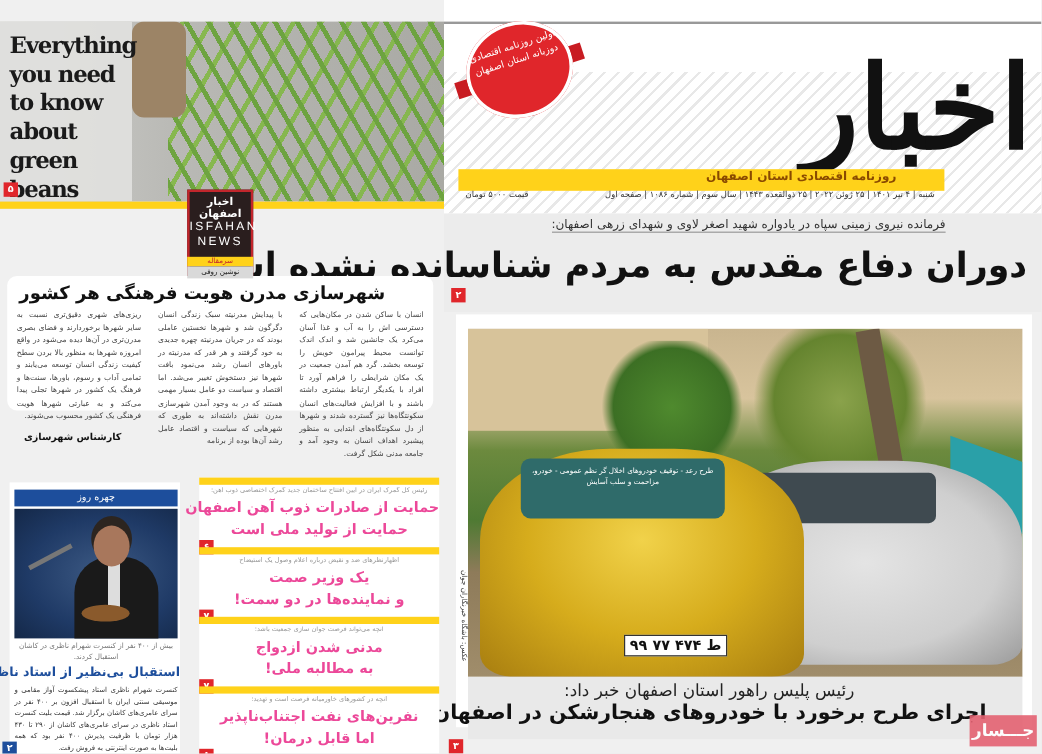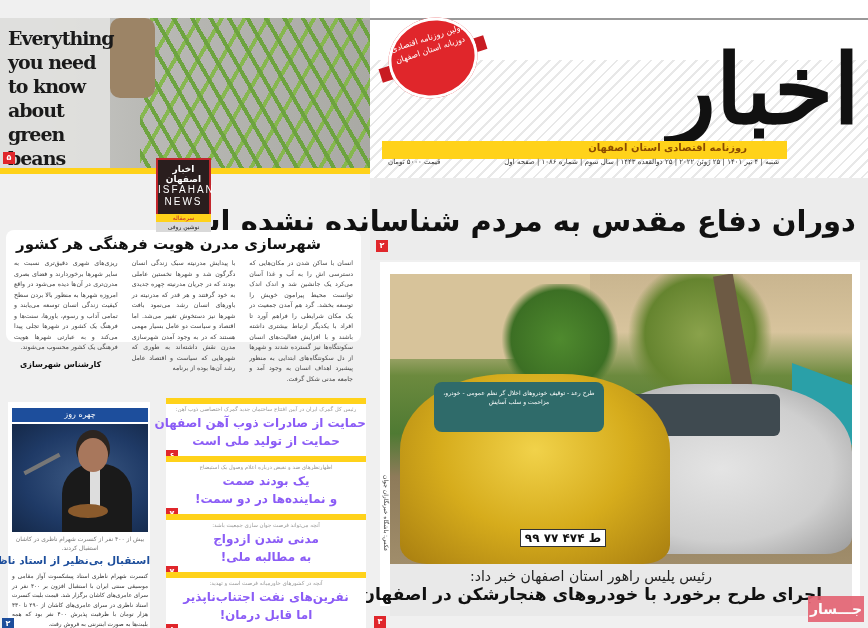--- a/index.html
+++ b/index.html
@@ -84,21 +84,21 @@
   .face .cap { position: absolute; left: 4px; top: 132px; width: 136px; font-size: 6px; line-height: 9px; color: #777; text-align: center; direction: rtl; }
   .face .headline { position: absolute; left: 2px; top: 152px; width: 140px; font-size: 10.5px; font-weight: bold; color: #1d4e9c; text-align: center; direction: rtl; white-space: nowrap; }
   .face .body-text { position: absolute; left: 4px; top: 170px; width: 136px; font-size: 5.8px; line-height: 9.5px; color: #333; direction: rtl; text-align: justify; }
   .face .pagenum { position: absolute; left: -6px; top: 216px; background: #1d4e9c; }
 
   
   .hlist { position: absolute; left: 166px; top: 398px; width: 200px; height: 230px; background: #fff; }
   .hitem { position: absolute; left: 0; width: 200px; }
   .hitem .bar { position: absolute; left: 0; right: 0; top: 0; height: 6px; background: #ffd21a; }
   .hitem .kicker { position: absolute; left: 0; right: 0; top: 8px; font-size: 5.5px; color: #999; text-align: center; direction: rtl; white-space: nowrap; overflow: hidden; }
-  .hitem .line { position: absolute; left: 0; right: 0; font-size: 12px; font-weight: bold; color: #8b5cf6; text-align: center; direction: rtl; white-space: nowrap; }
+  .hitem .line { position: absolute; left: 0; right: 0; font-size: 12px; font-weight: bold; color: #ec4899; text-align: center; direction: rtl; white-space: nowrap; }
   .hitem .l1 { top: 18px; }
   .hitem .l2 { top: 36px; }
   .hitem .pagenum { position: absolute; left: 0; top: 52px; }
 </style>
 </head>
 <body>
 
 <div class="page">
 
   <div class="masthead">
@@ -108,20 +108,21 @@
     <div class="ribbon"></div>
     <div class="badge">اولین روزنامه اقتصادی دوزبانه استان اصفهان</div>
     <div class="yellowbar">
       <span class="tagline">روزنامه اقتصادی استان اصفهان</span>
       <span class="dateline">شنبه | ۴ تیر ۱۴۰۱ | ۲۵ ژوئن ۲۰۲۲ | ۲۵ ذوالقعده ۱۴۴۳ | سال سوم | شماره ۱۰۸۶ | صفحه اول</span>
       <span class="price">قیمت ۵۰۰۰ تومان</span>
     </div>
   </div>
 
   <div class="lead">
+    <div class="kicker">فرمانده نیروی زمینی سپاه در یادواره شهید اصغر لاوی و شهدای زرهی اصفهان:</div>
     <div class="headline">دوران دفاع مقدس به مردم شناسانده نشده است</div>
     <span class="pagenum">۲</span>
   </div>
 
   <div class="photo-wrap">
     <div class="photo">
       <div class="bldg"></div>
       <div class="tree1"></div>
       <div class="tree2"></div>
       <div class="trunk"></div>
@@ -189,21 +190,21 @@
     <div class="hitem" style="top:0">
       <div class="bar"></div>
       <div class="kicker">رئیس کل گمرک ایران در آیین افتتاح ساختمان جدید گمرک اختصاصی ذوب آهن:</div>
       <div class="line l1">حمایت از صادرات ذوب آهن اصفهان</div>
       <div class="line l2">حمایت از تولید ملی است</div>
       <span class="pagenum">۶</span>
     </div>
     <div class="hitem" style="top:58px">
       <div class="bar"></div>
       <div class="kicker">اظهارنظرهای ضد و نقیض درباره اعلام وصول یک استیضاح</div>
-      <div class="line l1">یک بودند صمت</div>
+      <div class="line l1">یک وزیر صمت</div>
       <div class="line l2">و نماینده‌ها در دو سمت!</div>
       <span class="pagenum">۷</span>
     </div>
     <div class="hitem" style="top:116px">
       <div class="bar"></div>
       <div class="kicker">آنچه می‌تواند فرصت جوان سازی جمعیت باشد:</div>
       <div class="line l1">مدنی شدن ازدواج</div>
       <div class="line l2">به مطالبه ملی!</div>
       <span class="pagenum">۷</span>
     </div>

